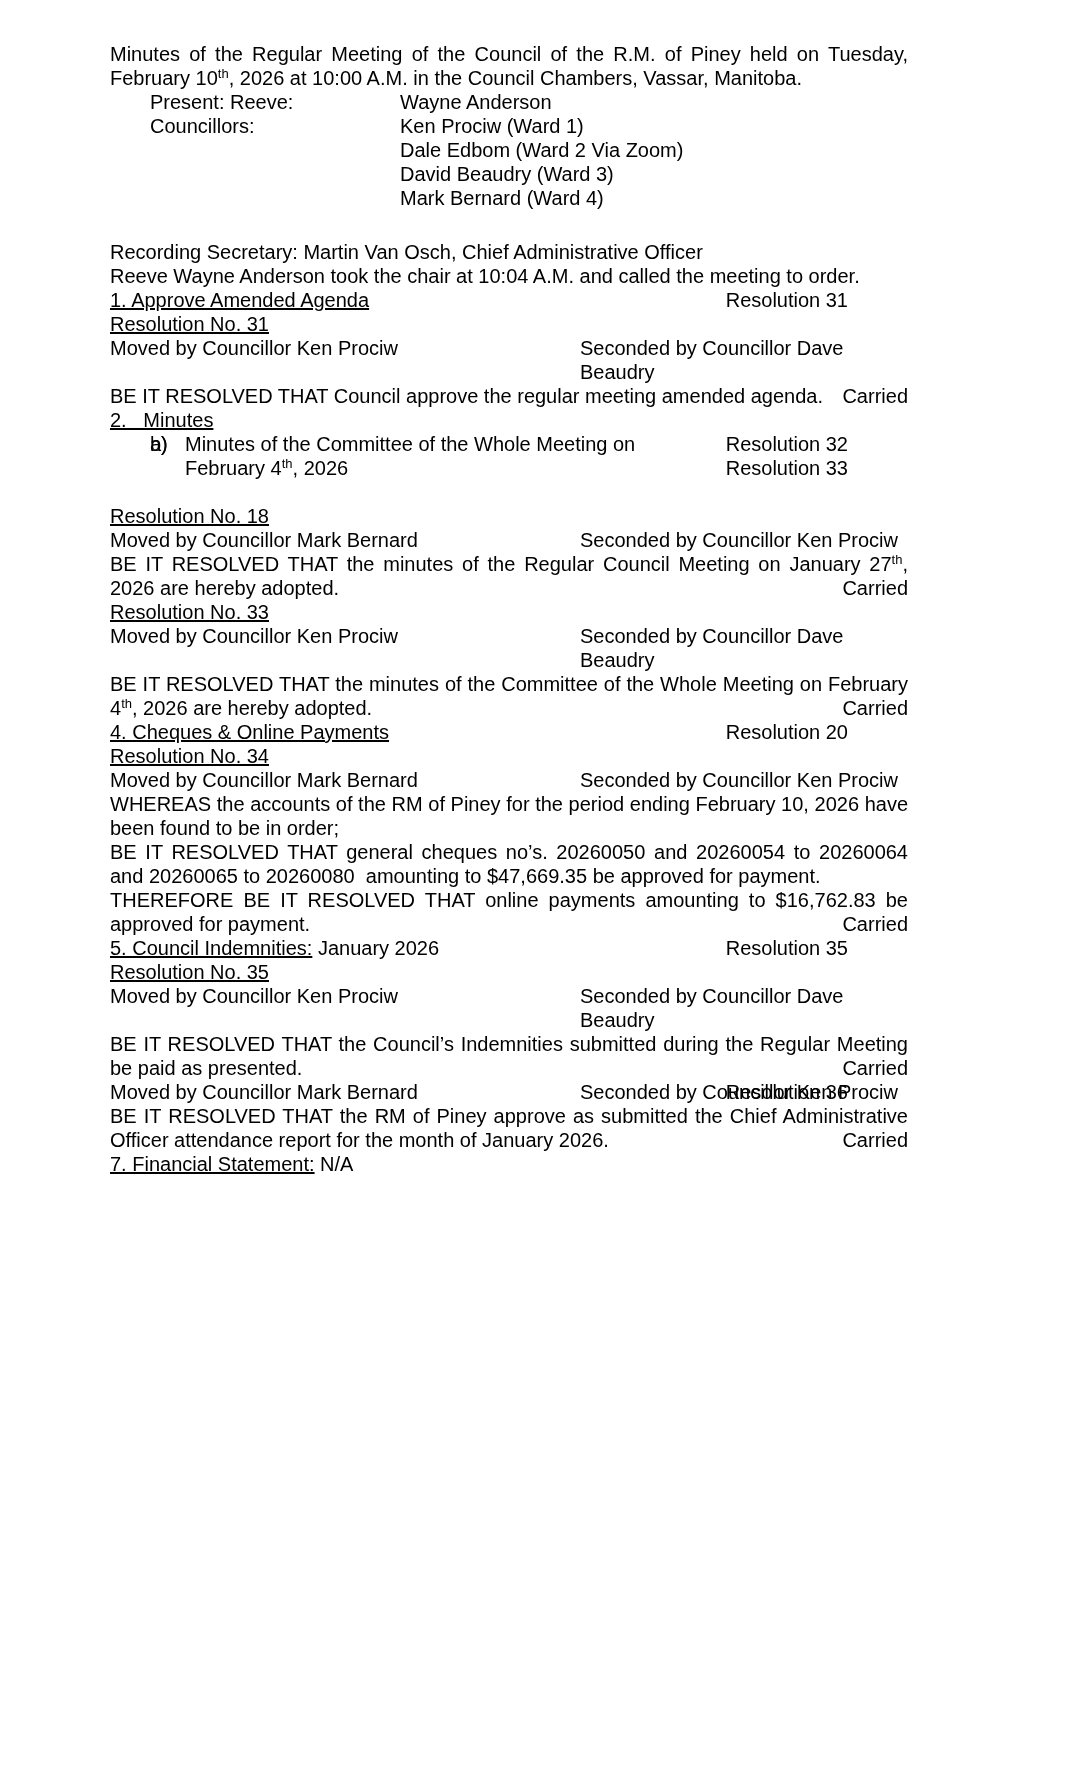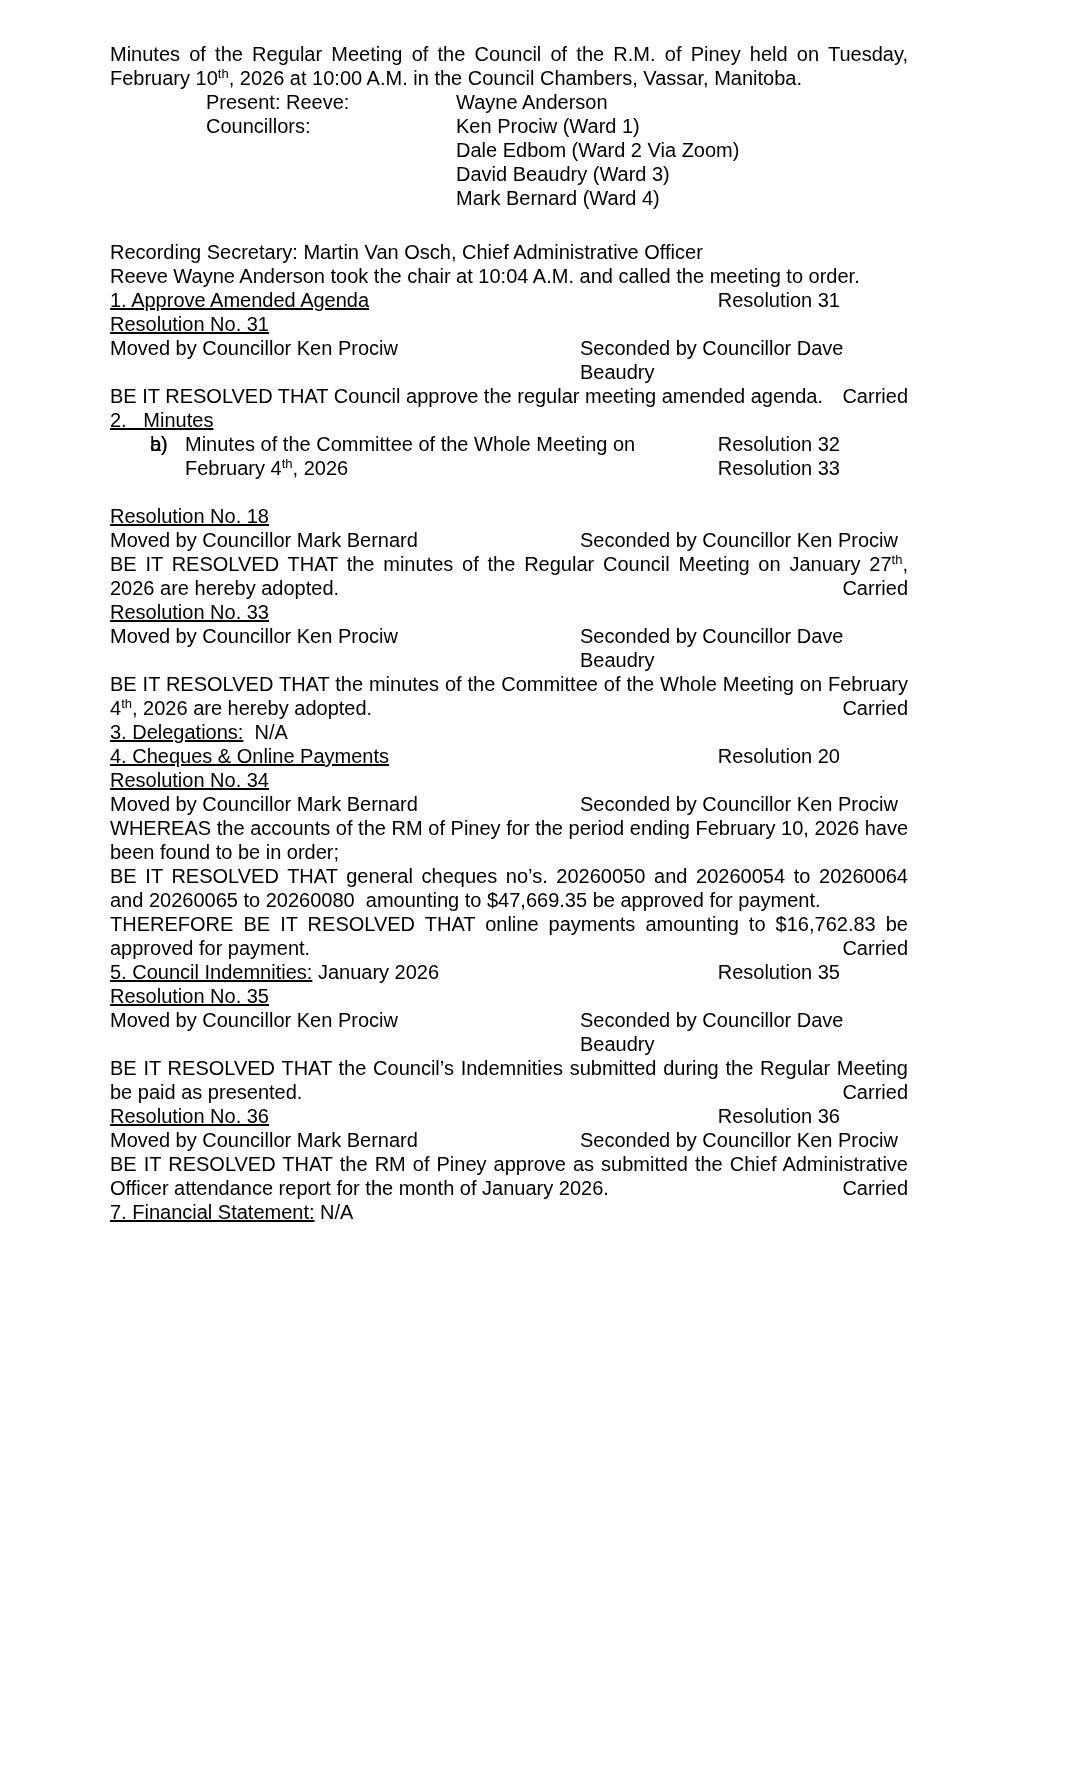--- a/index.html
+++ b/index.html
@@ -15,26 +15,26 @@
     line-height:24px;
     padding:42px 180px 0 110px;
     overflow:hidden;
     border-radius:29px;
   }
   .page p, .page .row { margin:0; }
   .rel { position:relative; }
   .justify { text-align:justify; }
   .u { text-decoration:underline; }
   sup { font-size:13px; line-height:0; vertical-align:baseline; position:relative; top:-7px; }
-  .res-ref { position:absolute; right:68px; top:0; white-space:nowrap; }
+  .res-ref { position:absolute; right:60px; top:0; white-space:nowrap; }
   .carried { position:absolute; right:0; bottom:0; white-space:nowrap; }
   .moved-row { display:flex; }
   .moved-col { flex:0 0 470px; width:470px; }
   .present-row { display:flex; }
-  .present-label { flex:0 0 250px; width:250px; margin-left:96px; }
+  .present-label { flex:0 0 250px; width:250px; margin-left:40px; }
   .list-item { position:relative; padding-left:75px; }
   .marker { position:absolute; left:40px; top:0; }
   .g23{margin-bottom:23px}.g24{margin-bottom:24px}.g25{margin-bottom:25px}
   .g26{margin-bottom:26px}.g27{margin-bottom:27px}.g28{margin-bottom:28px}
   .g30{margin-bottom:30px}.g34{margin-bottom:34px}
 </style>
 </head>
 <body>
 
 <div class="page">
@@ -111,21 +111,20 @@
   <p><span class="u">Resolution No. 33</span></p>
   <div class="row moved-row g23">
     <span class="moved-col">Moved by Councillor Ken Prociw</span>
     <span>Seconded by Councillor Dave Beaudry</span>
   </div>
   <p class="justify rel g26">
     <span><span>BE IT RESOLVED THAT the minutes of the Committee of the Whole Meeting on February 4</span><sup>th</sup><span>, 2026 are hereby adopted.</span></span>
     <span class="carried">Carried</span>
   </p>
 
-  <p class="g26"><span class="u">3. Delegations:</span><span>&nbsp; N/A</span></p>
 
   <div class="row rel">
     <span class="u">4. Cheques &amp; Online Payments</span>
     <span class="res-ref">Resolution 20</span>
   </div>
   <p><span class="u">Resolution No. 34</span></p>
   <div class="row moved-row g24">
     <span class="moved-col">Moved by Councillor Mark Bernard</span>
     <span>Seconded by Councillor Ken Prociw</span>
   </div>
@@ -146,21 +145,20 @@
     <span>Seconded by Councillor Dave Beaudry</span>
   </div>
   <p class="justify rel g24">
     <span>BE IT RESOLVED THAT the Council’s Indemnities submitted during the Regular Meeting be paid as presented.</span>
     <span class="carried">Carried</span>
   </p>
 
   <div class="row rel g26">
     <span class="res-ref">Resolution 36</span>
   </div>
-  <p><span class="u">Resolution No. 36</span></p>
   <div class="row moved-row g24">
     <span class="moved-col">Moved by Councillor Mark Bernard</span>
     <span>Seconded by Councillor Ken Prociw</span>
   </div>
   <p class="justify rel g26">
     <span>BE IT RESOLVED THAT the RM of Piney approve as submitted the Chief Administrative Officer attendance report for the month of January 2026.</span>
     <span class="carried">Carried</span>
   </p>
 
   <p><span class="u">7. Financial Statement:</span><span>&nbsp;N/A</span></p>

